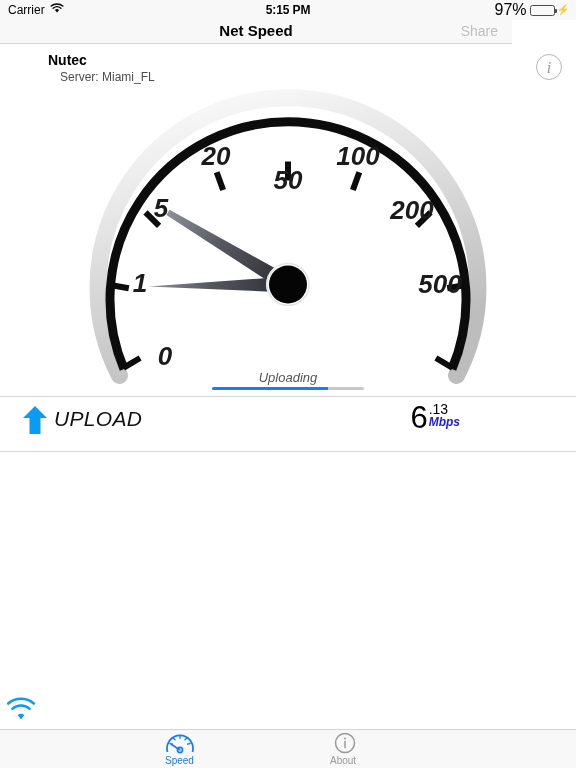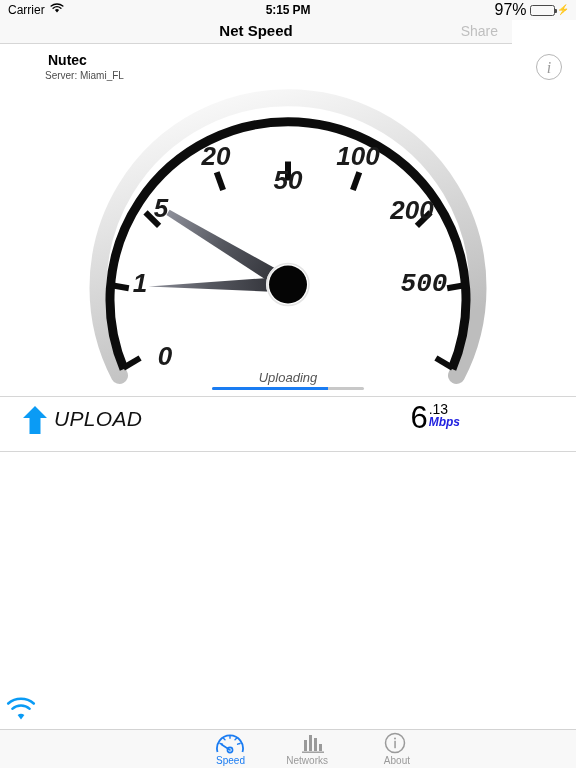--- a/index.html
+++ b/index.html
@@ -119,22 +119,22 @@
   }
   .server-name {
     position: absolute;
     left: 48px; top: 4px;
     font-size: 14px;
     font-weight: bold;
     color: #000;
   }
   .server-sub {
     position: absolute;
-    left: 45px; top: 22px;
-    font-size: 10px;
+    left: 60px; top: 22px;
+    font-size: 12px;
     color: #4d4d4d;
   }
   .info-circle {
     position: absolute;
     right: 14px; top: 6px;
     width: 26px; height: 26px;
     border: 1px solid #b6b6b6;
     border-radius: 50%;
     color: #9a9a9a;
     font-family: "Liberation Serif", serif;
@@ -275,21 +275,21 @@
     width: 576px;
     height: 39px;
     background: #f8f8f8;
     border-top: 1px solid #d3d3d3;
     box-sizing: border-box;
   }
   .tab-item {
     position: absolute;
     top: 2px;
     width: 80px;
-    text-align: right;
+    text-align: left;
   }
   .tab-item .tab-icon {
     display: block;
     height: 22px;
     margin: 0 auto;
   }
   .tab-item .tab-label {
     display: block;
     font-size: 10px;
     margin-top: 1px;
@@ -380,21 +380,21 @@
       <circle cx="288" cy="196.5" r="19" fill="#050505"></circle>
     </svg>
 
     <div class="gauge-label" style="left:165px; top:268px;">0</div>
     <div class="gauge-label" style="left:140px; top:195px;">1</div>
     <div class="gauge-label" style="left:161px; top:120px;">5</div>
     <div class="gauge-label" style="left:216px; top:68px;">20</div>
     <div class="gauge-label" style="left:288px; top:48px;margin-top:44px;">50</div>
     <div class="gauge-label" style="left:358px; top:68px;">100</div>
     <div class="gauge-label" style="left:412px; top:122px;">200</div>
-    <div class="gauge-label" style="left:424px; top:196px;font-family:Liberation Mono, monospace;">500</div>
+    <div class="gauge-label" style="left:440px; top:196px;">500</div>
 
     <div class="phase-text">Uploading</div>
     <div class="progress-track">
       <div class="progress-fill" id="progress-fill" style="width: 76%;"></div>
     </div>
   </div>
 
   <div class="divider" style="top:396px;"></div>
   <div class="result-row">
     <span class="up-arrow">
@@ -432,34 +432,20 @@
             <line x1="15.0" y1="3.6" x2="15.0" y2="6.2"></line>
             <line x1="21.8" y1="6.0" x2="20.0" y2="7.8"></line>
             <line x1="25.0" y1="11.5" x2="22.6" y2="12.2"></line>
           </g>
           <line x1="15" y1="18" x2="6.5" y2="12.5" stroke="#1a7cf2" stroke-width="1.6" stroke-linecap="round"></line>
           <circle cx="15" cy="18" r="2.6" fill="none" stroke="#1a7cf2" stroke-width="1.6"></circle>
         </svg>
       </span>
       <span class="tab-label">Speed</span>
     </div>
-    <div class="tab-item tab-inactive" style="left:248px;">
-      <span class="tab-icon">
-        <svg width="30" height="22" viewBox="0 0 30 22">
-          <g fill="#9a9a9a">
-            <rect x="6" y="8" width="3" height="11"></rect>
-            <rect x="11" y="3" width="3" height="16"></rect>
-            <rect x="16" y="6" width="3" height="13"></rect>
-            <rect x="21" y="12" width="3" height="7"></rect>
-          </g>
-          <rect x="4" y="19.5" width="22" height="1.4" fill="#9a9a9a"></rect>
-        </svg>
-      </span>
-      <span class="tab-label">Networks</span>
-    </div>
     <div class="tab-item tab-inactive" style="left:330px;">
       <span class="tab-icon">
         <svg width="30" height="22" viewBox="0 0 30 22">
           <circle cx="15" cy="11" r="9.5" fill="none" stroke="#9a9a9a" stroke-width="1.5"></circle>
           <circle cx="15" cy="6.4" r="1.0" fill="#9a9a9a"></circle>
           <rect x="14.3" y="8.8" width="1.5" height="7.4" fill="#9a9a9a"></rect>
         </svg>
       </span>
       <span class="tab-label">About</span>
     </div>

